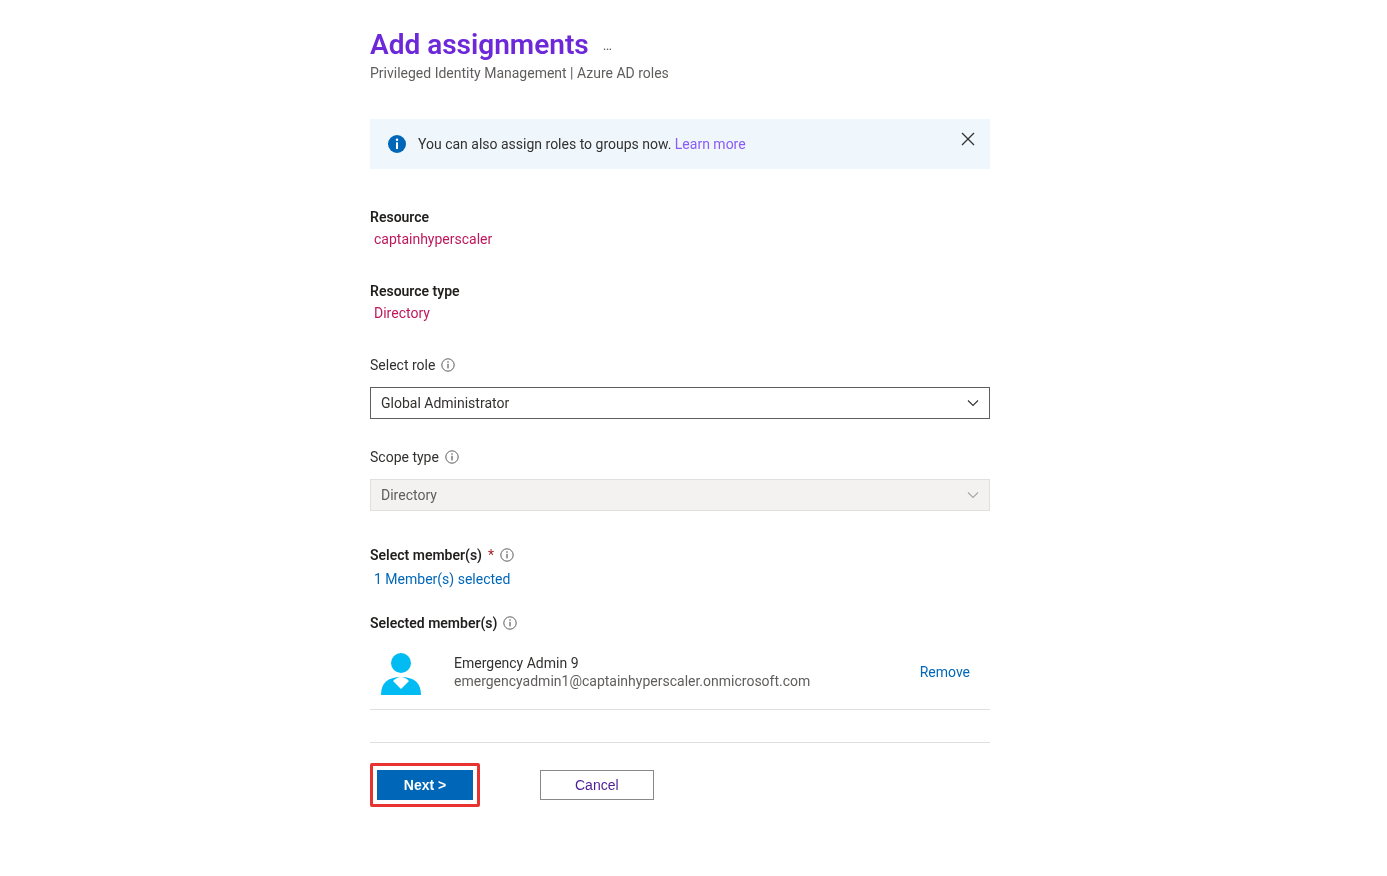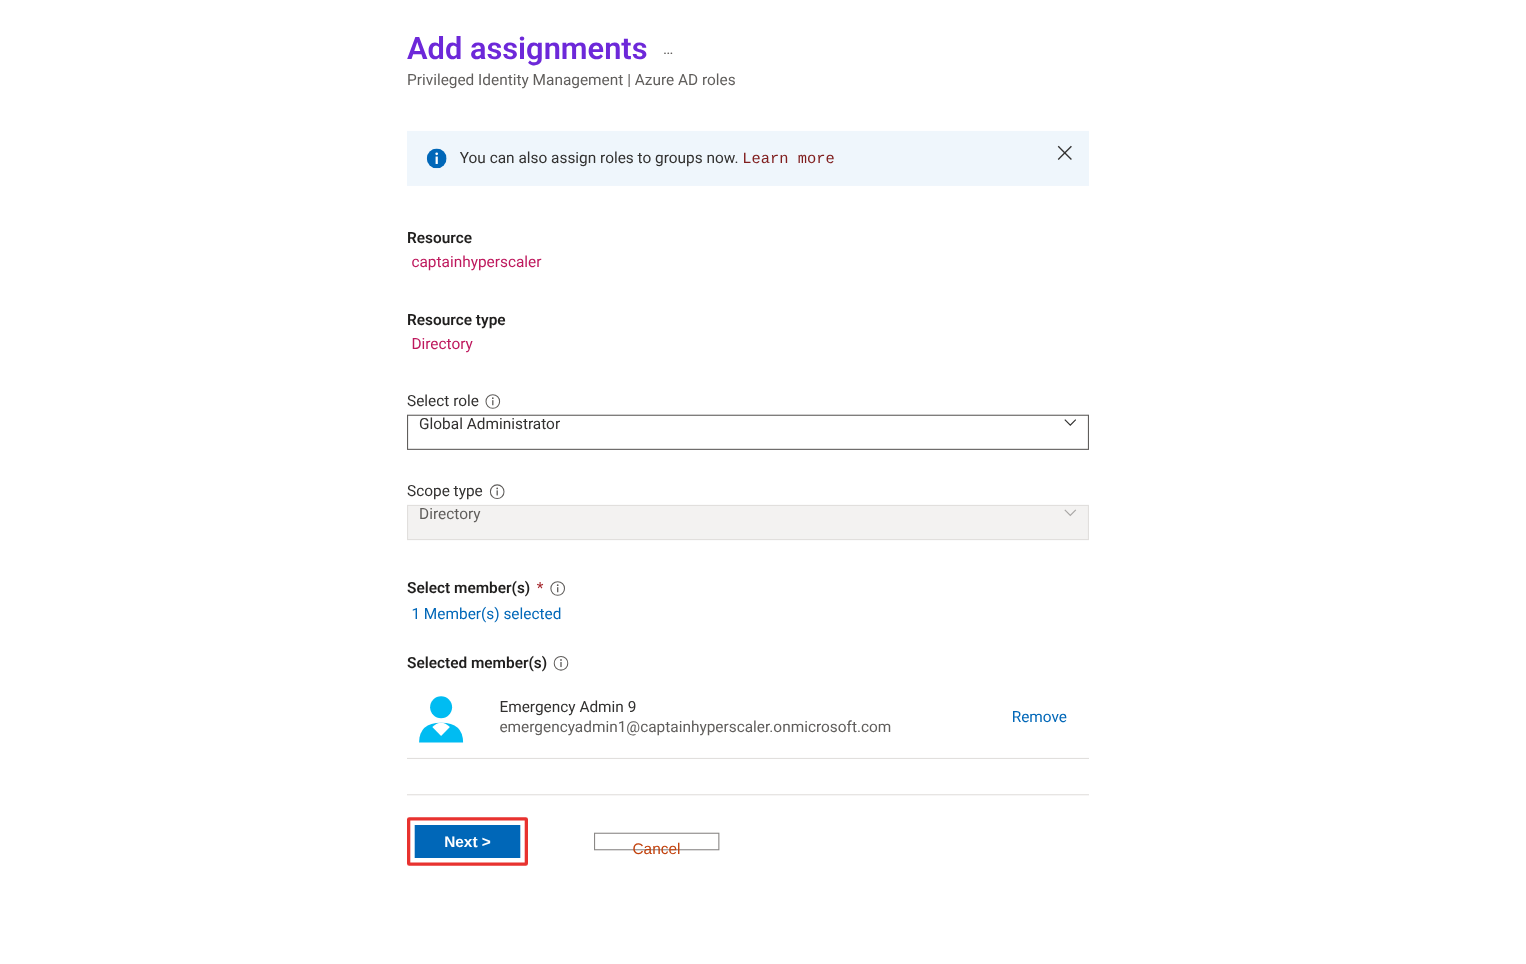--- a/index.html
+++ b/index.html
@@ -45,42 +45,43 @@
     align-items: center;
     width: 620px;
     position: relative;
   }
   .info-icon {
     width: 18px; height: 18px;
     margin-right: 12px;
     flex-shrink: 0;
   }
   .info-text { color: #323130; }
-  .info-link { color: #7f1d1d; text-decoration: none; cursor: pointer; font-family: Liberation Mono, monospace; }
+  .info-link { color: #8b5cf6; text-decoration: none; cursor: pointer; }
   .info-close {
     position: absolute;
     right: 14px;
     top: 12px;
     width: 16px; height: 16px;
     cursor: pointer;
   }
 
   .form { margin-top: 40px; width: 620px; }
   .field-block { margin-bottom: 36px; }
   .field-label { font-weight: 600; color: #201f1e; font-size: 14px; }
   .field-value { margin-top: 6px; color: #be185d; padding-left: 4px; }
   .label-row { display: flex; align-items: center; gap: 6px; }
   .info-i-icon { width: 14px; height: 14px; }
   .req { color: #a4262c; }
 
   .dropdown {
-    margin-top: 4px;
+    margin-top: 14px;
     border: 1px solid #605e5c;
     height: 32px;
     display: flex;
+    align-items: center;
     padding: 0 10px;
     cursor: pointer;
     justify-content: space-between;
     background: #fff;
   }
   .dropdown.disabled {
     background: #f3f2f1;
     border: 1px solid #e1dfdd;
     color: #605e5c;
     cursor: default;
@@ -130,25 +131,25 @@
     font-weight: 600;
     font-size: 14px;
     padding: 5px 22px;
     cursor: pointer;
     min-width: 96px;
     height: 30px;
   }
   .btn-secondary {
     background: #fff;
     border: 1px solid #8a8886;
-    color: #c2410c;
+    color: #4c1d95;
     font-size: 14px;
     padding: 5px 34px;
     cursor: pointer;
-    height: 16px;
+    height: 30px;
     min-width: 96px;
   }
 </style>
 </head>
 <body>
 
 <div class="container">
   <div class="title-row">
     <h1 class="page-title">Add assignments</h1>
     <span class="ellipsis">…</span>

